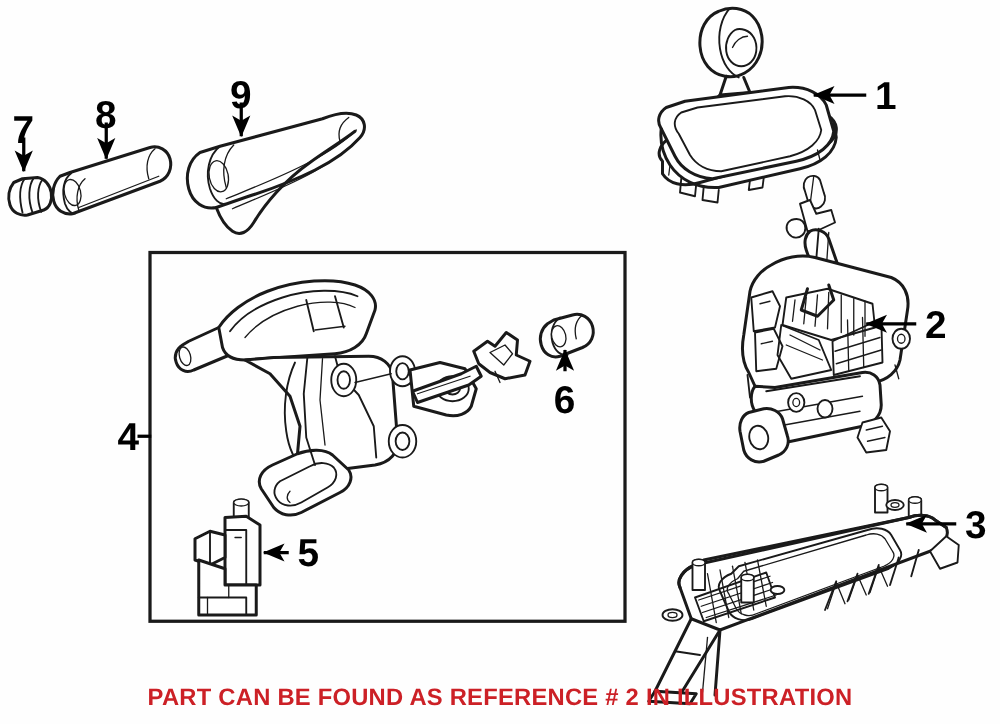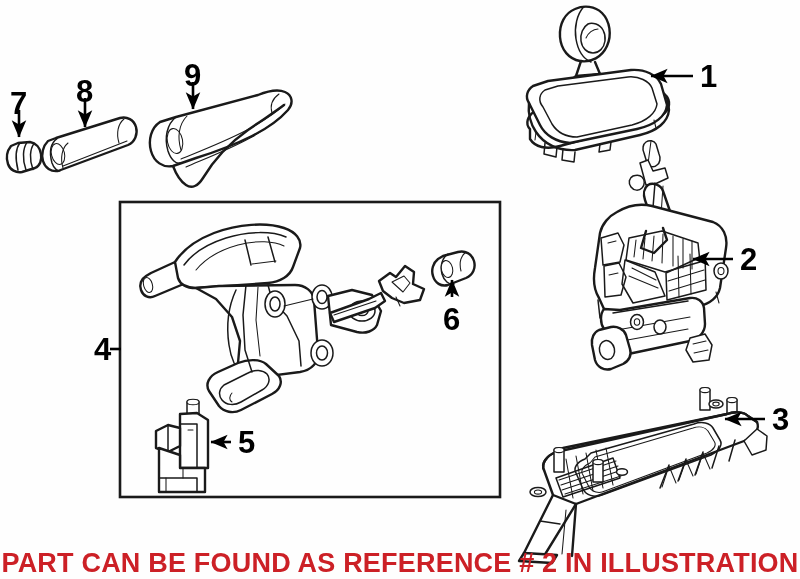--- a/index.html
+++ b/index.html
@@ -34,21 +34,21 @@
   }
   #caption {
     position: absolute;
     left: 0;
     top: 548px;
     width: 800px;
     text-align: center;
     color: #cc2026;
     font-family: "Liberation Sans", sans-serif;
     font-weight: bold;
-    font-size: 27px;
+    font-size: 19px;
     letter-spacing: 0.2px;
     white-space: nowrap;
   }
 </style>
 </head>
 <body>
 
 <div id="page">
 
   <svg id="artwork" viewBox="0 0 800 579">

